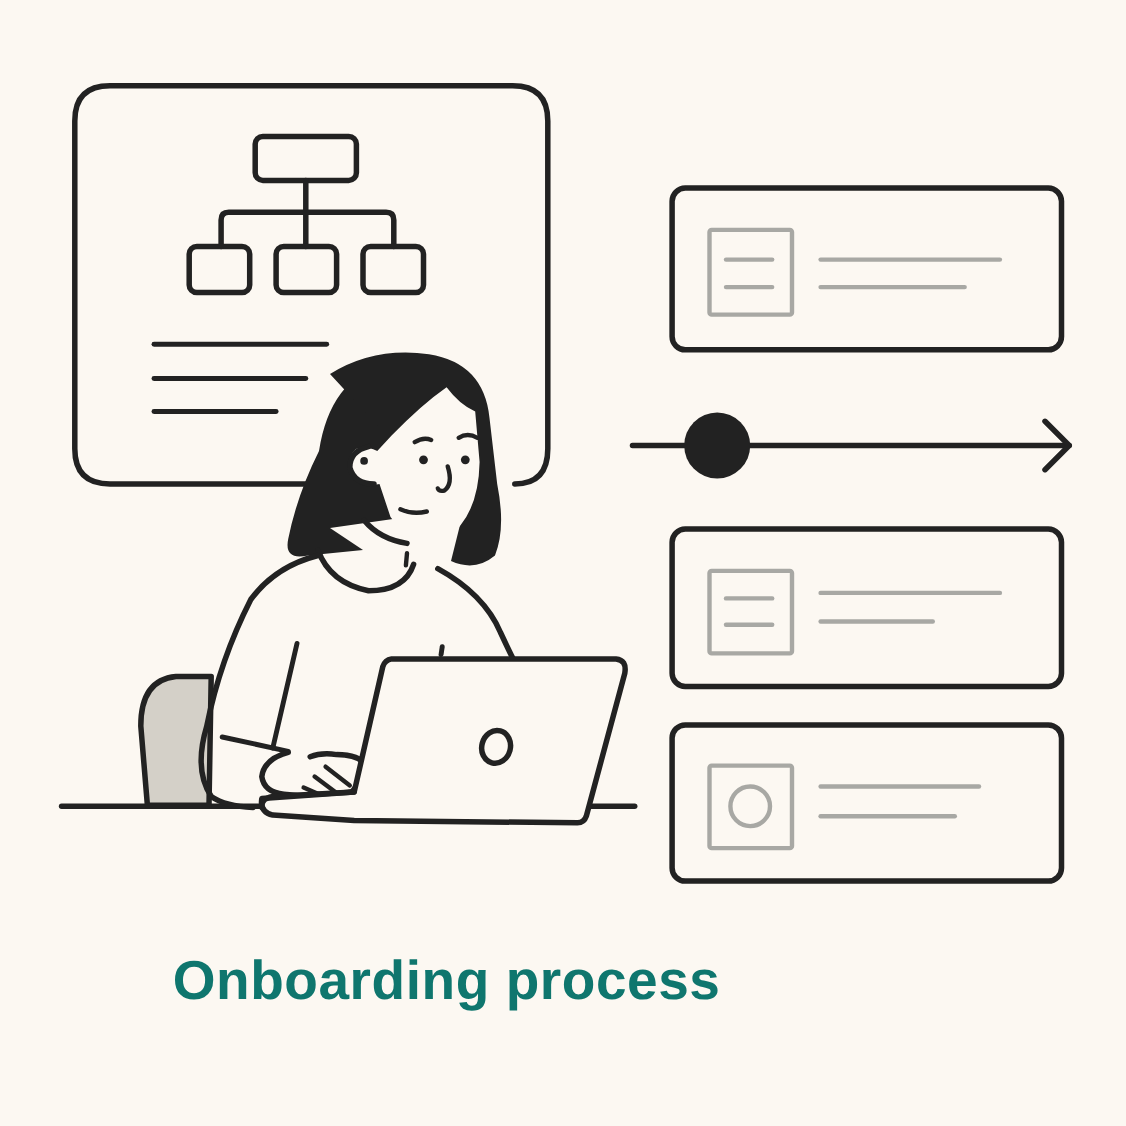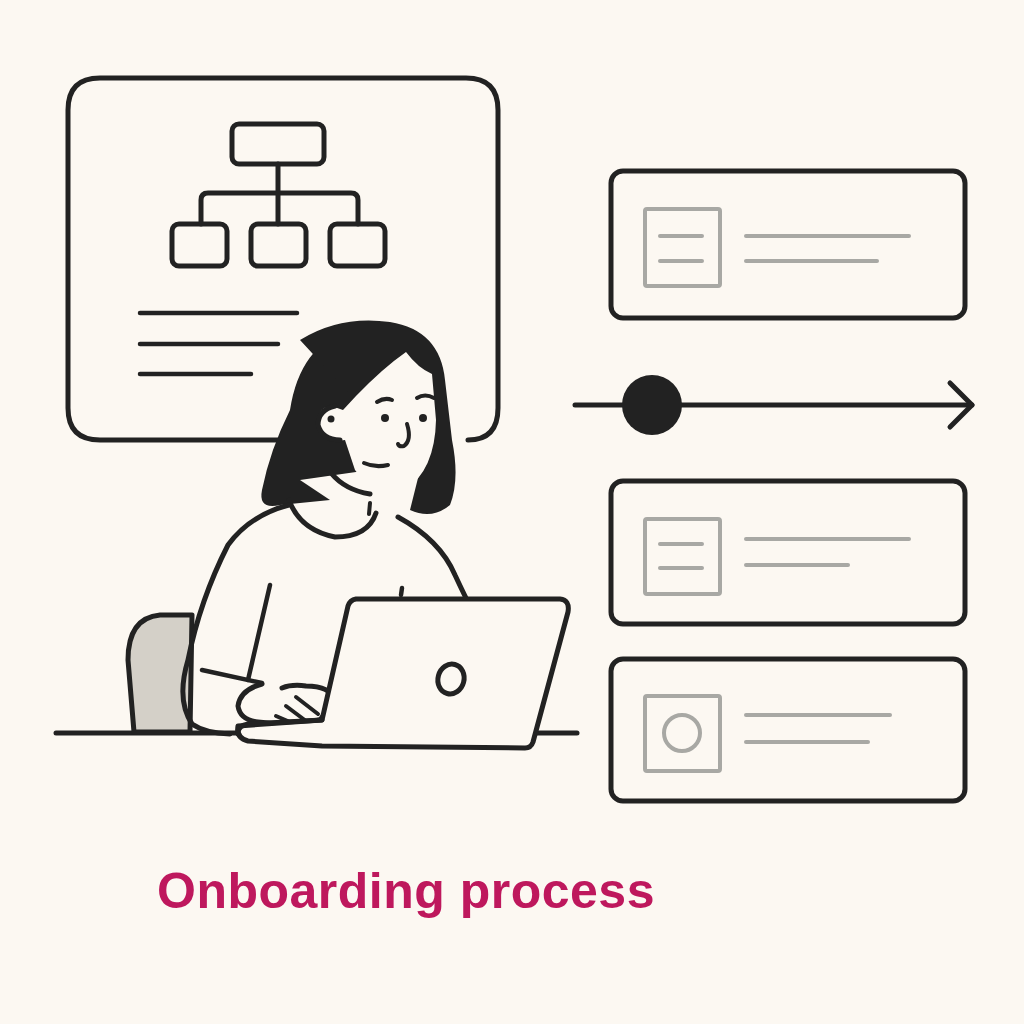--- a/index.html
+++ b/index.html
@@ -1,18 +1,18 @@
 <!DOCTYPE html>
 <html><head>
 <meta charset="utf-8">
 <style>
   html, body { margin:0; padding:0; }
   body { width:1024px; height:1024px; background:#fcf8f2; position:relative; overflow:hidden; font-family:"Liberation Sans", sans-serif; }
   svg.scene { position:absolute; left:0; top:0; }
-  .caption { position:absolute; left:157px; top:862px; font-size:50px; font-weight:bold; color:#be185d; letter-spacing:0.5px; font-family:"Liberation Sans", sans-serif; }
+  .caption { position:absolute; left:157px; top:862px; font-size:50px; font-weight:bold; color:#0f766e; letter-spacing:0.5px; font-family:"Liberation Sans", sans-serif; }
 </style>
 </head>
 <body>
 
 <svg class="scene" width="1024" height="1024" viewBox="0 0 1024 1024" xmlns="http://www.w3.org/2000/svg">
   <g fill="none" stroke="#222" stroke-width="5" stroke-linecap="round" stroke-linejoin="round">
 
     <g>
       <path d="M300,440 L100,440 Q68,440 68,408 L68,110 Q68,78 100,78 L466,78 Q498,78 498,110 L498,408 Q498,440 468,440"></path>
       <g>

